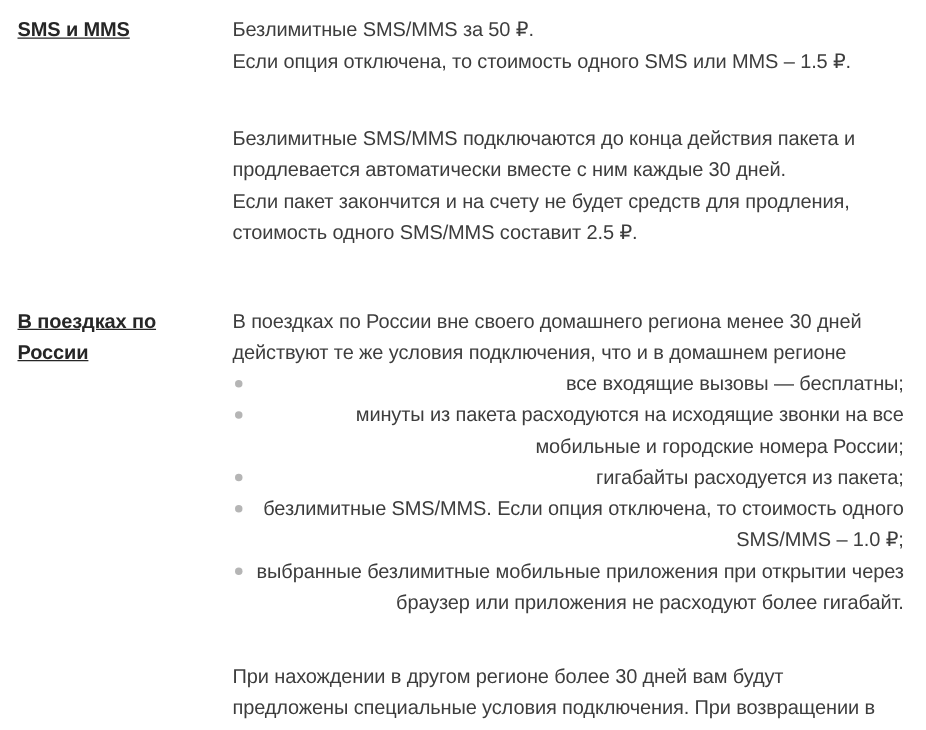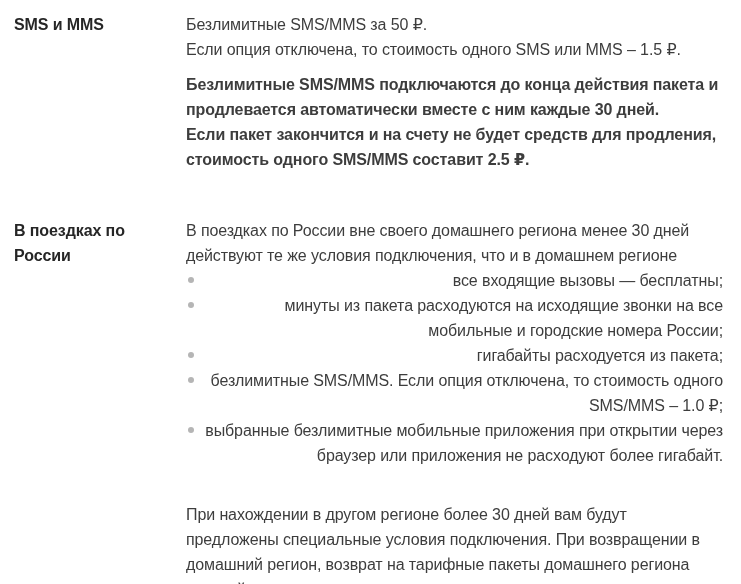--- a/index.html
+++ b/index.html
@@ -26,24 +26,24 @@
     grid-template-columns:172px 1fr;
     align-items:start;
   }
   .row + .row{
     margin-top:46px;
   }
   .label{
     font-weight:700;
     color:var(--label-color);
     padding-right:22px;
+    text-decoration:underline;
   }
   .para + .para{
-    margin-top:10px;
-    font-weight:bold;
+    margin-top:37px;
   }
   .bullet-list{
     list-style:none;
   }
   .bullet-list li{
     position:relative;
     padding-left:18px;
     text-align:right;
   }
   .bullet-list li .dot{

